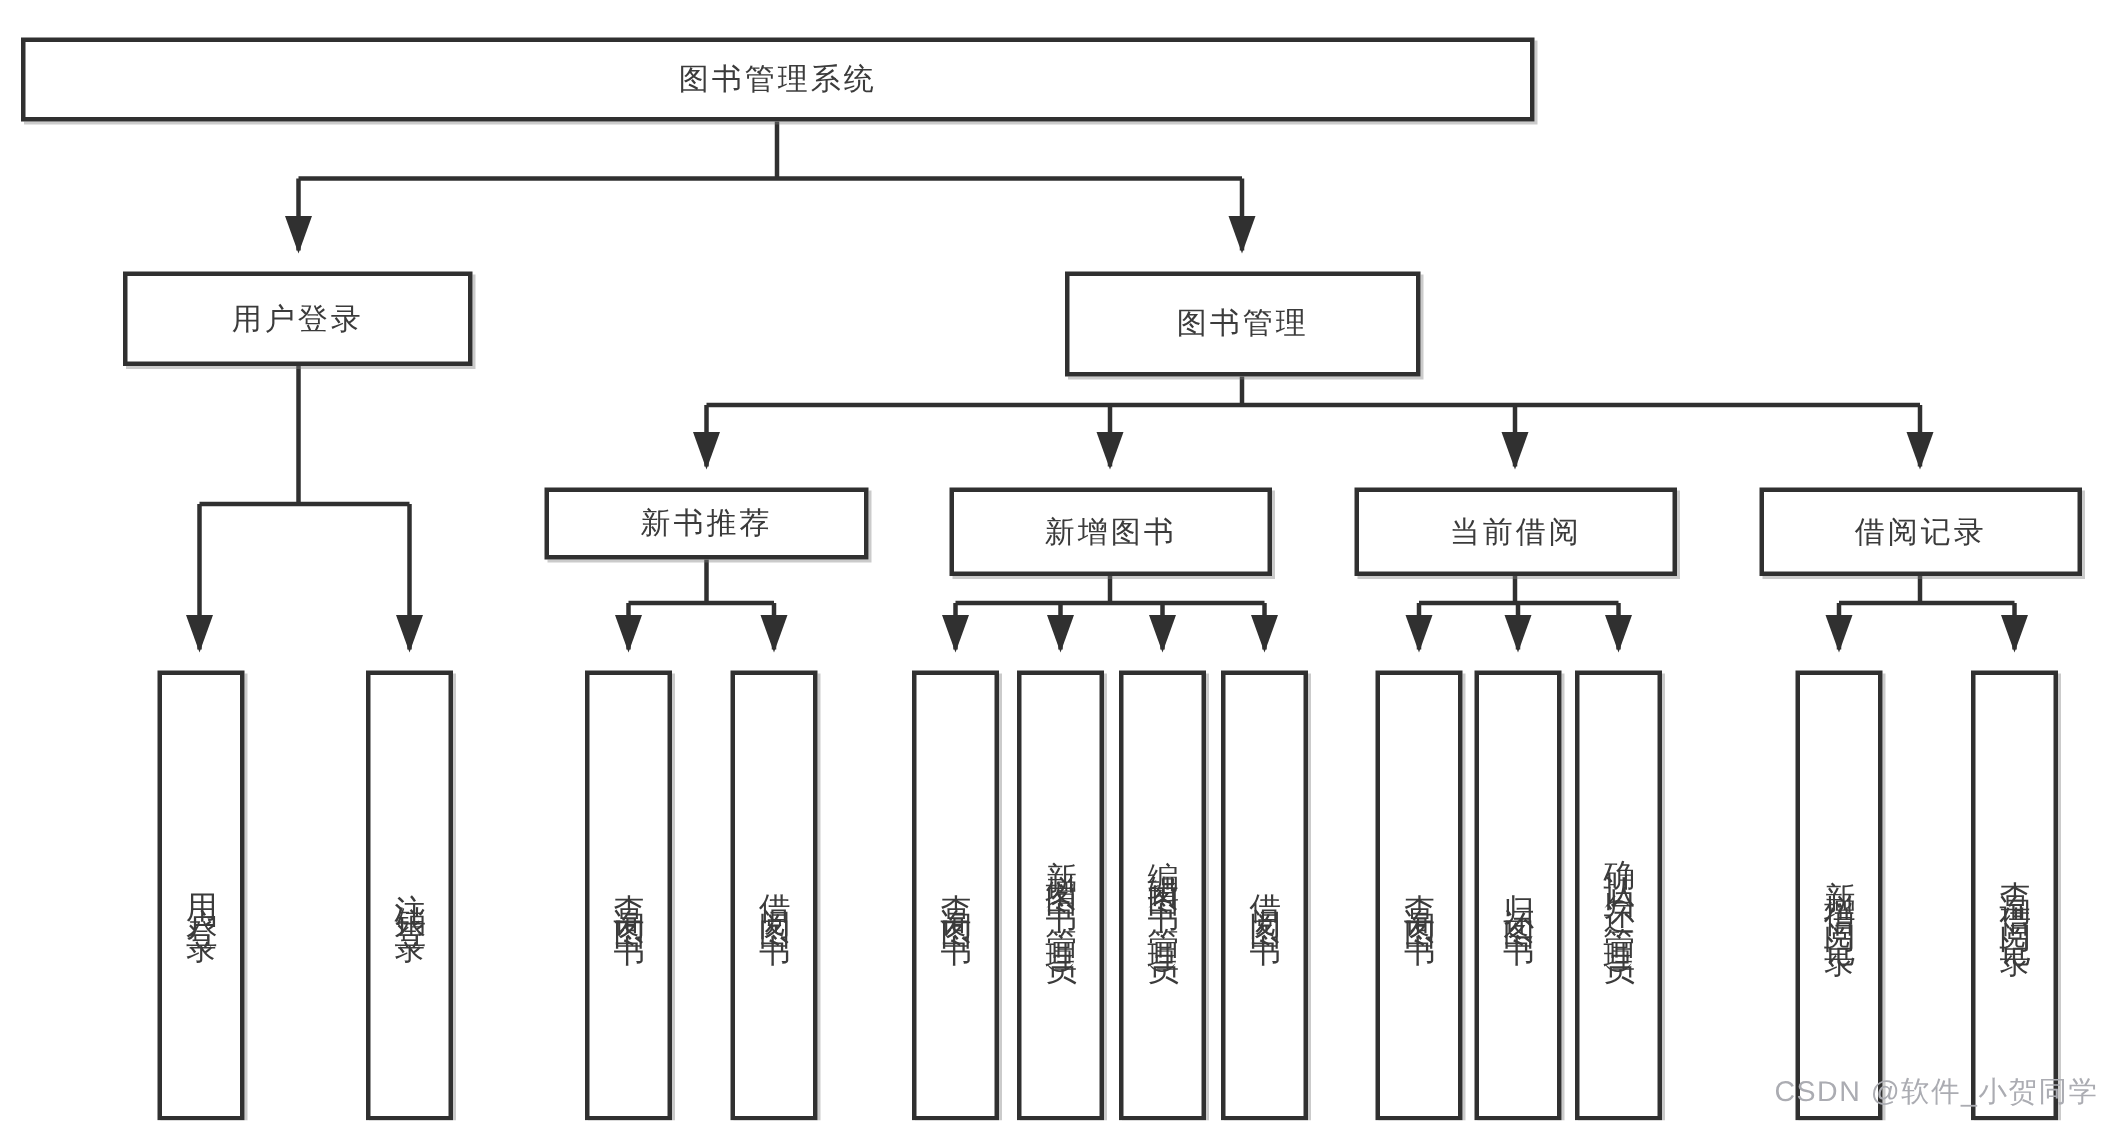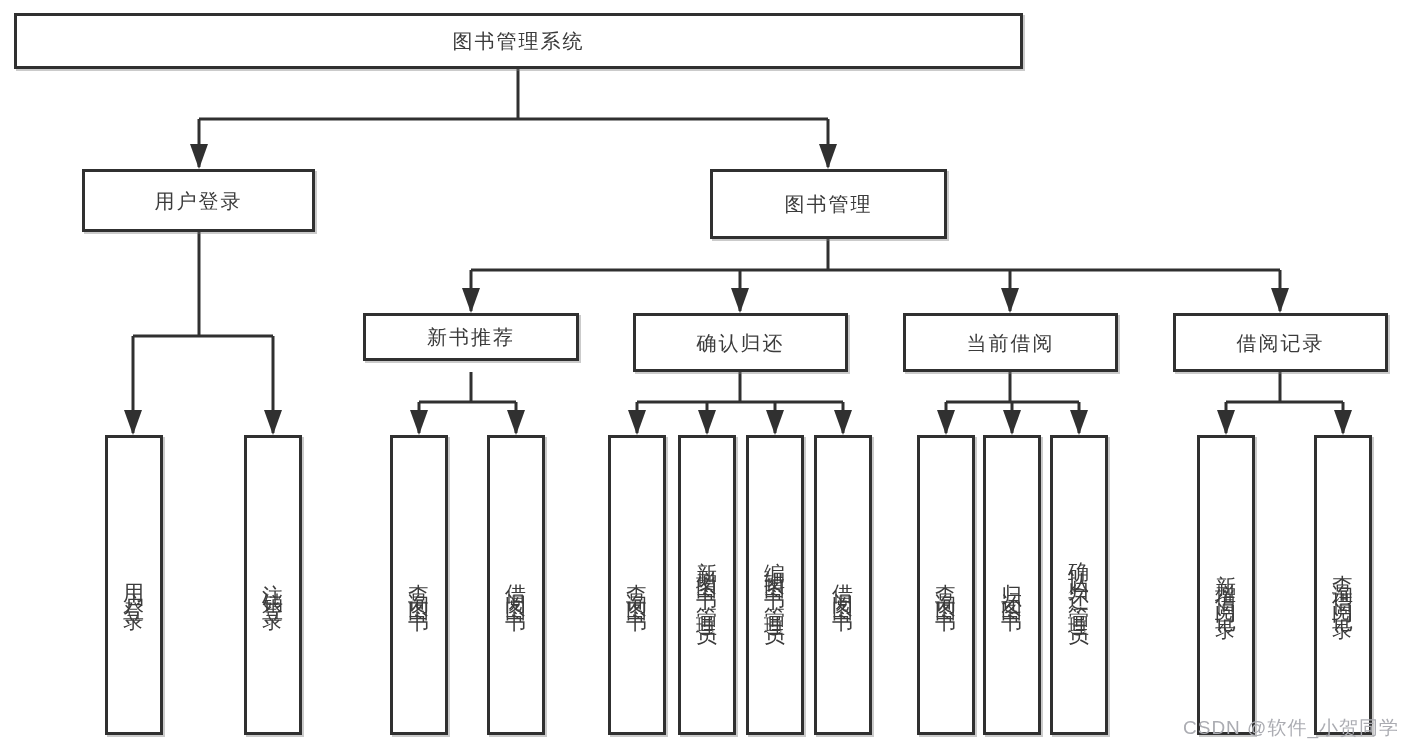--- a/index.html
+++ b/index.html
@@ -5,20 +5,21 @@
   html,body{margin:0;padding:0;background:#ffffff;}
   .canvas{
     position:relative;width:1405px;height:747px;background:#ffffff;
     font-family:"Liberation Sans",sans-serif;overflow:hidden;
   }
   .connectors{position:absolute;left:0;top:0;z-index:1;}
   .box{
     position:absolute;background:#ffffff;border:3px solid #303030;
     box-sizing:border-box;z-index:2;display:flex;align-items:center;justify-content:center;
     box-shadow:2px 2px 0 rgba(125,125,125,0.40);
+    margin-top:12px;
   }
   .h-label{
     font-size:20px;color:#3b3b3b;letter-spacing:2px;line-height:1;white-space:nowrap;
   }
   .v-label{
     writing-mode:vertical-rl;text-orientation:mixed;
     font-size:21px;color:#3b3b3b;letter-spacing:9px;line-height:1;white-space:nowrap;
   }
   .watermark{
     position:absolute;left:1183px;top:715px;z-index:3;
@@ -93,21 +94,21 @@
     <span class="h-label">用户登录</span>
   </div>
   <div class="box" style="left:710px;top:169px;width:237px;height:70px">
     <span class="h-label">图书管理</span>
   </div>
 
   <div class="box" style="left:363px;top:313px;width:216px;height:48px">
     <span class="h-label">新书推荐</span>
   </div>
   <div class="box" style="left:633px;top:313px;width:215px;height:59px">
-    <span class="h-label">确认归还</span>
+    <span class="h-label">新增图书</span>
   </div>
   <div class="box" style="left:903px;top:313px;width:215px;height:59px">
     <span class="h-label">当前借阅</span>
   </div>
   <div class="box" style="left:1173px;top:313px;width:215px;height:59px">
     <span class="h-label">借阅记录</span>
   </div>
 
   <div class="box leaf" style="left:105px;top:435px;width:58px;height:300px">
     <span class="v-label">用户登录</span>

